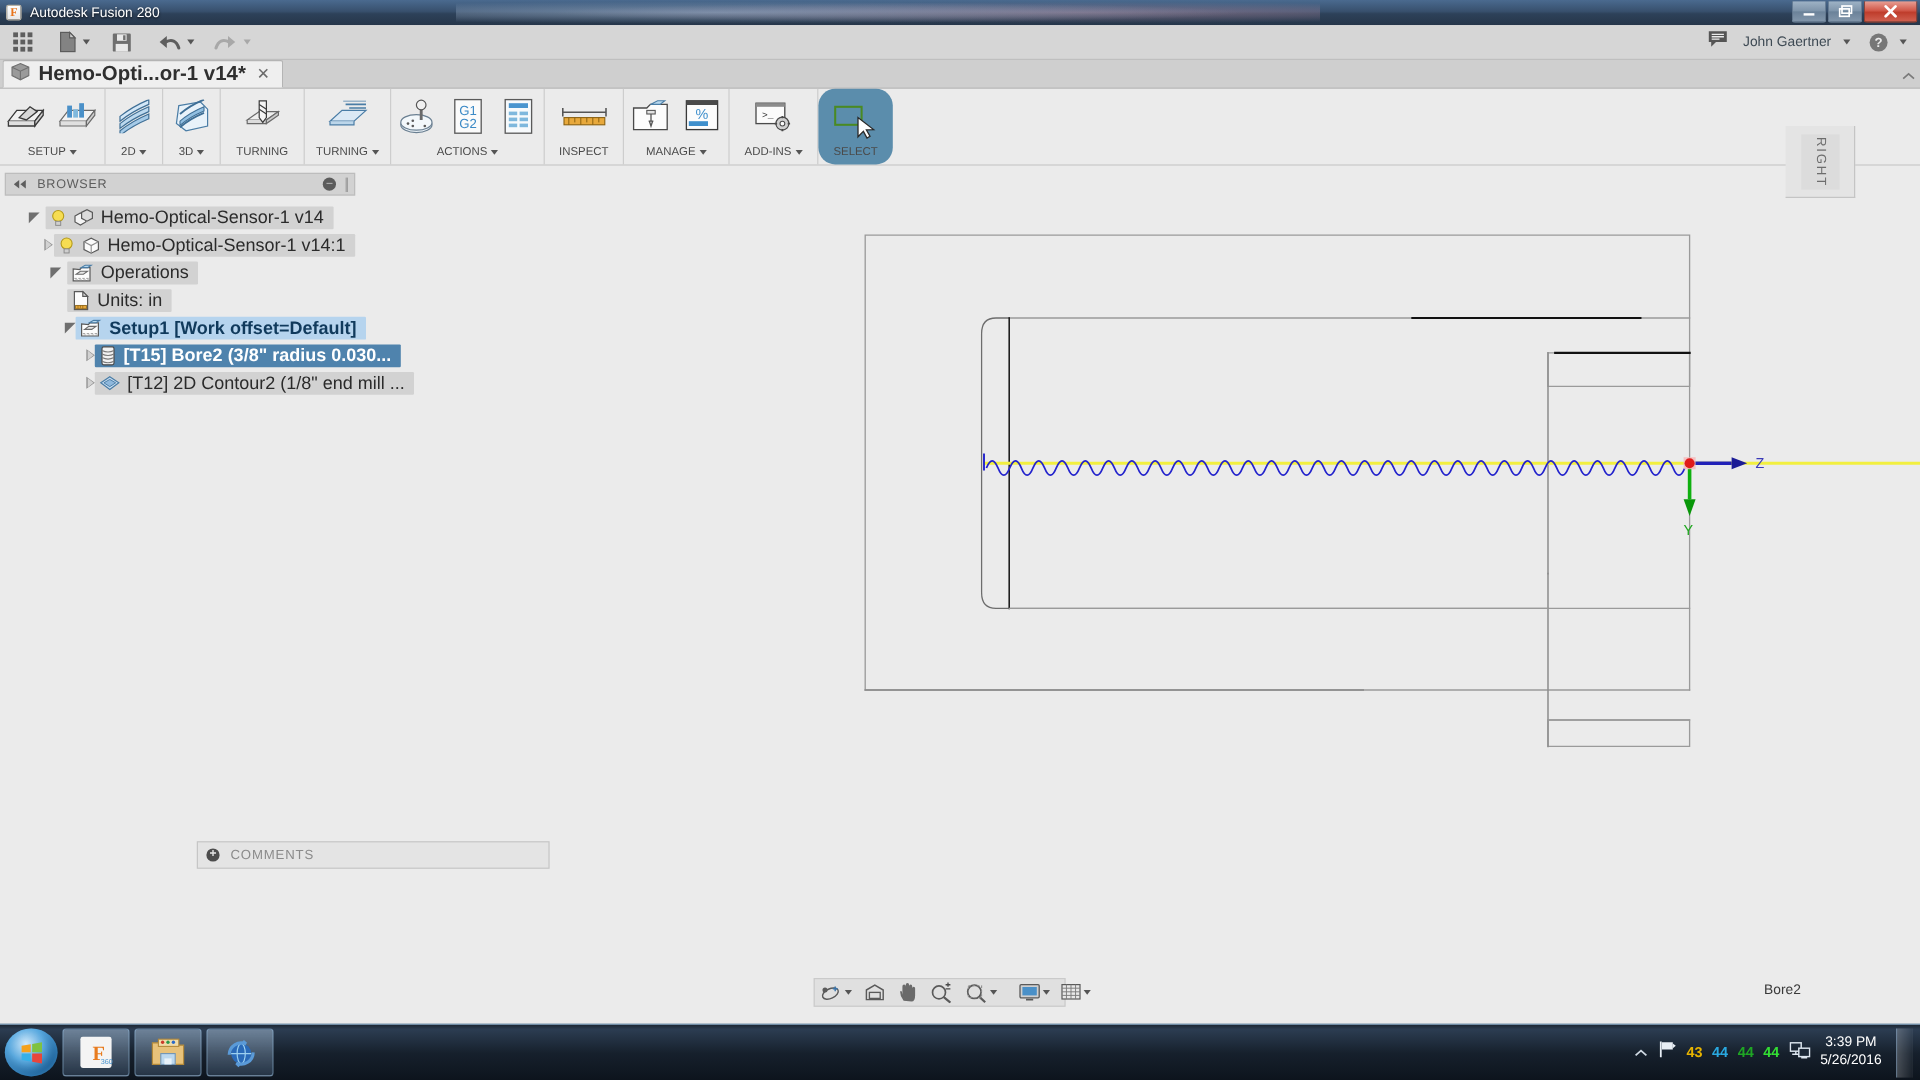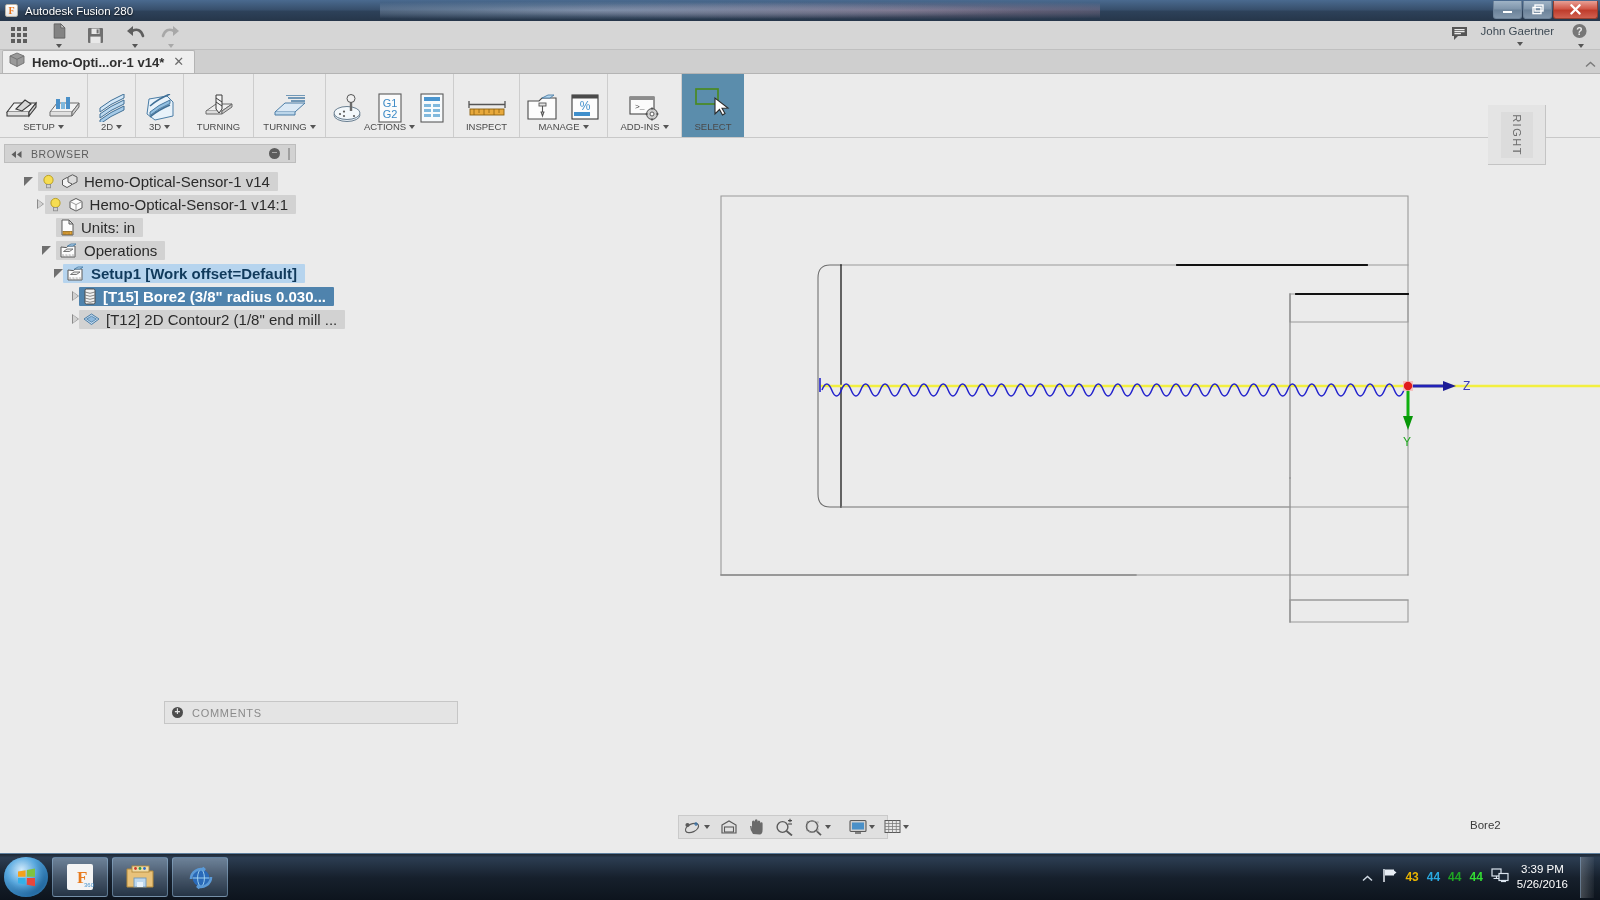--- a/index.html
+++ b/index.html
@@ -54,58 +54,58 @@
 
   
   .apptop {
     position: absolute; left: 0; top: 21px; width: 1600px; height: 29px;
     background: #d6d6d6; border-bottom: 1px solid #bfbfbf;
     display: flex; align-items: center;
   }
   .apptop-left { display: flex; align-items: center; gap: 2px; padding-left: 6px; }
   .at-btn {
     height: 25px; min-width: 26px; display: flex; align-items: center; justify-content: center;
-    gap: 5px; padding: 0 3px; color: #5a5a5a; flex-direction: column;
+    gap: 5px; padding: 0 3px; color: #5a5a5a;
   }
   .caret { width: 0; height: 0; border-left: 3.5px solid transparent; border-right: 3.5px solid transparent;
            border-top: 4.5px solid #555; display: inline-block; }
   .apptop-right {
     margin-left: auto; display: flex; align-items: center; gap: 9px; padding-right: 8px;
   }
   .username { font-size: 11.5px; color: #3e4a54; }
   .grid9 { display: grid; grid-template-columns: repeat(3,4px); grid-template-rows: repeat(3,4px); gap: 2px; }
   .grid9 i { background: #5e5e5e; display: block; width: 4px; height: 4px; }
 
   
   .tabrow {
     position: absolute; left: 0; top: 50px; width: 1600px; height: 24px;
     background: #cfcfcf; border-bottom: 1px solid #b4b4b4; display: flex; align-items: flex-end;
   }
   .doctab {
     height: 23px; display: flex; align-items: center; gap: 7px; padding: 0 8px 0 6px;
     background: #efefef; border: 1px solid #b4b4b4; border-bottom: none;
     border-radius: 2px 2px 0 0; margin-left: 2px;
   }
-  .doctab-label { font-size: 13px; color: #2f2f2f; font-weight: bold; }
+  .doctab-label { font-size: 17px; color: #2f2f2f; font-weight: bold; }
   .tabclose { color: #6b6b6b; font-size: 13px; line-height: 10px; padding: 0 2px; }
   .tabrow-right { margin-left: auto; padding-right: 4px; color: #6b6b6b; }
 
   
   .ribbon {
     position: absolute; left: 0; top: 74px; width: 1600px; height: 64px;
     background: #ebebeb; border-bottom: 1px solid #c8c8c8;
   }
   .ribbon-inner { display: flex; align-items: stretch; height: 63px; }
   .rib-cam {
     width: 103px; background: #b0b0b0; display: flex; flex-direction: column;
     align-items: center; justify-content: flex-start; position: relative;
   }
   .rib-cam .grip { position: absolute; left: 8px; top: 16px; width: 5px; height: 28px;
     border-left: 2px solid #8d8d8d; border-right: 2px solid #8d8d8d; }
-  .rib-group { display: flex; align-items: center; border-right: 1px solid #cdcdcd; }
+  .rib-group { display: flex; align-items: flex-start; border-right: 1px solid #cdcdcd; }
   .rib-group:last-child { border-right: none; }
   .rib-item {
     width: 48px; display: flex; flex-direction: column; align-items: center;
     justify-content: flex-start; padding-top: 3px; position: relative;
   }
   .rib-icon { height: 36px; display: flex; align-items: center; justify-content: center; }
   .rib-label {
     font-size: 9.5px; color: #4a4a4a; letter-spacing: .2px; white-space: nowrap;
     display: flex; align-items: center; gap: 3px; position: absolute; bottom: 5px;
   }
@@ -534,21 +534,21 @@
             </svg>
           </div>
         </div>
         <div class="grouplabel">
           <span>ADD-INS</span>
           <span class="caret"></span>
         </div>
       </div>
 
       <div class="rib-group labeled" style="width:62px;">
-        <div class="rib-item nolabel sel-highlight" style="width:62px;height:63px;">
+        <div class="rib-item nolabel sel-highlight" style="width:62px;height:63px;border-radius:14px;">
           <div class="rib-icon" style="margin-top:6px;">
             <svg width="40" height="30" viewBox="0 0 40 30">
               <rect x="3" y="3" width="22" height="15" fill="none" stroke="#4a8a22" stroke-width="1.7"></rect>
               <path d="M22 12 L22 28 L26.5 23.5 L29.5 29 L32 27.5 L29 22.3 L35 22 Z" fill="#fff" stroke="#2a2a2a" stroke-width="1.1"></path>
             </svg>
           </div>
           <div class="grouplabel" style="color:#4a4a4a;">
             <span>SELECT</span>
           </div>
         </div>
@@ -689,49 +689,49 @@
             <span style="display: flex;">
               <svg width="16" height="16" viewBox="0 0 16 16">
                 <path d="M2 4.5 L8 1.5 L14 4.5 L14 11 L8 14 L2 11 Z" fill="#fbfbfb" stroke="#5a5a5a" stroke-width="1"></path>
                 <path d="M2 4.5 L8 7.6 L14 4.5 M8 7.6 L8 14" stroke="#8e8e8e" stroke-width=".9" fill="none"></path>
               </svg>
             </span>
             <span class="tlabel">Hemo-Optical-Sensor-1 v14:1</span>
           </div>
         </div>
         <div class="trow" style="padding-left: 32px;">
+          <div class="arrow-area">
+            <span class="tri-open"></span>
+          </div>
+          <div class="pill">
+            <span style="display: flex;">
+              <svg width="18" height="16" viewBox="0 0 18 16">
+                <path d="M1 4 L1 14 L15 14 L15 3 L8 3 L6.6 4.6 Z" fill="#fcfcfc" stroke="#5a5a5a" stroke-width="1"></path>
+                <path d="M7.5 3 L11 1 L16 1 L13 3 Z" fill="#b8d8ee" stroke="#4a7da6" stroke-width=".9"></path>
+                <path d="M3.5 8.5 L7 6 L13 6 L9.5 8.5 Z" fill="#e8e8e8" stroke="#6a6a6a" stroke-width=".9"></path>
+                <path d="M2 12 h13 M2.8 13.3 h12" stroke="#9a9a9a" stroke-width=".8" stroke-dasharray="2 1.3"></path>
+              </svg>
+            </span>
+            <span class="tlabel">Operations</span>
+          </div>
+        </div>
+        <div class="trow" style="padding-left: 32px;">
           <div class="arrow-area"></div>
           <div class="pill">
             <span style="display: flex;">
               <svg width="15" height="17" viewBox="0 0 15 17">
                 <path d="M2 1 h7 l4 4 v11 h-11 z" fill="#fcfcfc" stroke="#5a5a5a" stroke-width="1"></path>
                 <path d="M9 1 v4 h4 z" fill="#dcdcdc" stroke="#5a5a5a" stroke-width="1"></path>
                 <rect x="3" y="12.5" width="9" height="2.8" fill="#e8a93c" stroke="#8a6010" stroke-width=".7"></rect>
                 <path d="M5 12.5 v2.8 M7 12.5 v2 M9 12.5 v2.8" stroke="#8a6010" stroke-width=".6"></path>
               </svg>
             </span>
             <span class="tlabel">Units: in</span>
           </div>
         </div>
-        <div class="trow" style="padding-left: 32px;">
-          <div class="arrow-area">
-            <span class="tri-open"></span>
-          </div>
-          <div class="pill">
-            <span style="display: flex;">
-              <svg width="18" height="16" viewBox="0 0 18 16">
-                <path d="M1 4 L1 14 L15 14 L15 3 L8 3 L6.6 4.6 Z" fill="#fcfcfc" stroke="#5a5a5a" stroke-width="1"></path>
-                <path d="M7.5 3 L11 1 L16 1 L13 3 Z" fill="#b8d8ee" stroke="#4a7da6" stroke-width=".9"></path>
-                <path d="M3.5 8.5 L7 6 L13 6 L9.5 8.5 Z" fill="#e8e8e8" stroke="#6a6a6a" stroke-width=".9"></path>
-                <path d="M2 12 h13 M2.8 13.3 h12" stroke="#9a9a9a" stroke-width=".8" stroke-dasharray="2 1.3"></path>
-              </svg>
-            </span>
-            <span class="tlabel">Operations</span>
-          </div>
-        </div>
         <div class="trow" style="padding-left: 50px;">
           <div class="arrow-area">
             <span class="tri-open"></span>
           </div>
           <div class="pill selected">
             <span style="display: flex;">
               <svg width="18" height="16" viewBox="0 0 18 16">
                 <path d="M1 4 L1 14 L15 14 L15 3 L8 3 L6.6 4.6 Z" fill="#fcfcfc" stroke="#5a5a5a" stroke-width="1"></path>
                 <path d="M7.5 3 L11 1 L16 1 L13 3 Z" fill="#b8d8ee" stroke="#4a7da6" stroke-width=".9"></path>
                 <path d="M3.5 8.5 L7 6 L13 6 L9.5 8.5 Z" fill="#e8e8e8" stroke="#6a6a6a" stroke-width=".9"></path>

